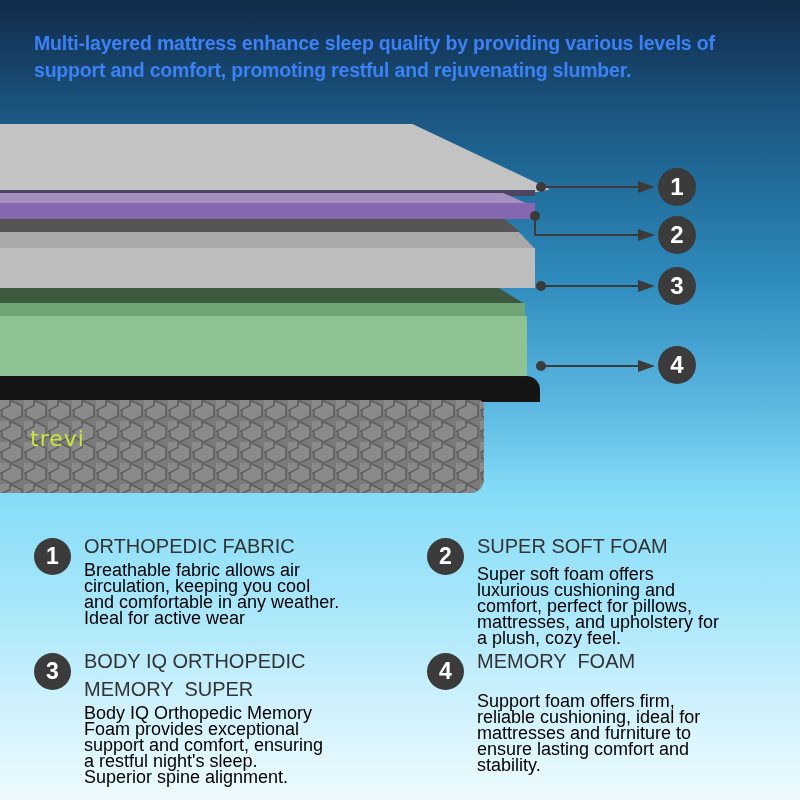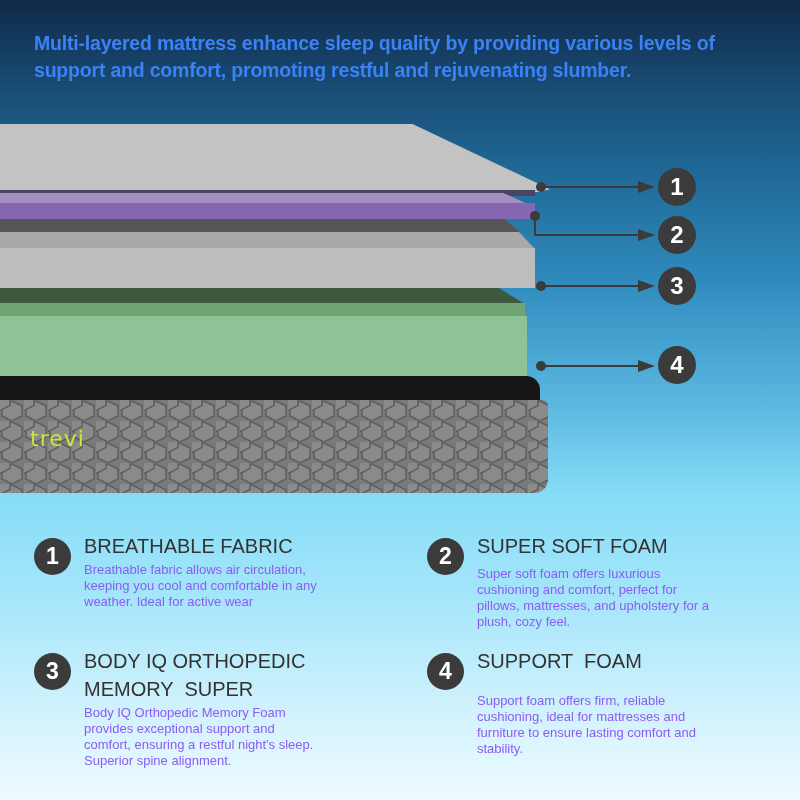--- a/index.html
+++ b/index.html
@@ -40,21 +40,21 @@
   
   .l4-dark { left: 0; top: 288px; width: 525px; height: 16px; background: #3d5a3e;
     clip-path: polygon(0 0, 95% 0, 100% 100%, 0 100%);}
   .l4-top { left: 0; top: 303px; width: 525px; height: 14px; background: #6fa575;}
   .l4 { left: 0; top: 316px; width: 527px; height: 60px; background: #8ec396; }
 
   
   .base-black { left: 0; top: 376px; width: 540px; height: 26px; background: #151515;
     border-top-right-radius: 14px; }
   .base {
-    left: 0; top: 400px; width: 548px; height: 93px;
+    left: 0; top: 400px; width: 484px; height: 93px;
     background-color: #7a7a7a;
     border-bottom-right-radius: 14px; border-top-right-radius: 6px;
     overflow: hidden;
   }
   .base svg { position: absolute; left: 0; top: 0; }
   .brand {
     position: absolute; left: 30px; top: 26px; color: #cde33b;
     font-size: 22px; letter-spacing: 1px; font-family: "DejaVu Sans", sans-serif;
     font-weight: normal;
   }
@@ -72,21 +72,21 @@
   .feature .num {
     position: absolute; left: 0; top: 0; width: 37px; height: 37px; border-radius: 50%;
     background: #3b3b3b; color: #fff; font-weight: bold; font-size: 23px;
     display: flex; align-items: center; justify-content: center;
   }
   .feature .title {
     position: absolute; left: 50px; top: -6px; color: #333333;
     font-size: 20px; line-height: 28px; white-space: pre;
   }
   .feature .desc {
-    position: absolute; left: 50px; color: #8b5cf6; font-size: 13px; line-height: 16px;
+    position: absolute; left: 50px; color: #000000; font-size: 18px; line-height: 16px;
     width: 260px;
   }
 </style>
 </head>
 <body>
 
 <div class="headline">Multi-layered mattress enhance sleep quality by providing various levels of support and comfort, promoting restful and rejuvenating slumber.</div>
 
 <div>
   <div class="layer l1"></div>
@@ -134,34 +134,34 @@
   </g>
 </svg>
 
 <div class="badge" style="left:658px; top:168px;">1</div>
 <div class="badge" style="left:658px; top:216px;">2</div>
 <div class="badge" style="left:658px; top:267px;">3</div>
 <div class="badge" style="left:658px; top:346px;">4</div>
 
 <div class="feature" style="left:34px; top:538px;">
   <div class="num">1</div>
-  <div class="title">BREATHABLE FABRIC</div>
+  <div class="title">ORTHOPEDIC FABRIC</div>
   <div class="desc" style="top:24px;">Breathable fabric allows air circulation, keeping you cool and comfortable in any weather. Ideal for active wear</div>
 </div>
 
 <div class="feature" style="left:427px; top:538px;">
   <div class="num">2</div>
   <div class="title">SUPER SOFT FOAM</div>
   <div class="desc" style="top:28px; width:245px;">Super soft foam offers luxurious cushioning and comfort, perfect for pillows, mattresses, and upholstery for a plush, cozy feel.</div>
 </div>
 
 <div class="feature" style="left:34px; top:653px;">
   <div class="num">3</div>
   <div class="title">BODY IQ ORTHOPEDIC
 MEMORY  SUPER</div>
   <div class="desc" style="top:52px; width:240px;">Body IQ Orthopedic Memory Foam provides exceptional support and comfort, ensuring a restful night's sleep. Superior spine alignment.</div>
 </div>
 
 <div class="feature" style="left:427px; top:653px;">
   <div class="num">4</div>
-  <div class="title">SUPPORT  FOAM</div>
+  <div class="title">MEMORY  FOAM</div>
   <div class="desc" style="top:40px; width:235px;">Support foam offers firm, reliable cushioning, ideal for mattresses and furniture to ensure lasting comfort and stability.</div>
 </div>
 
 </body></html>

